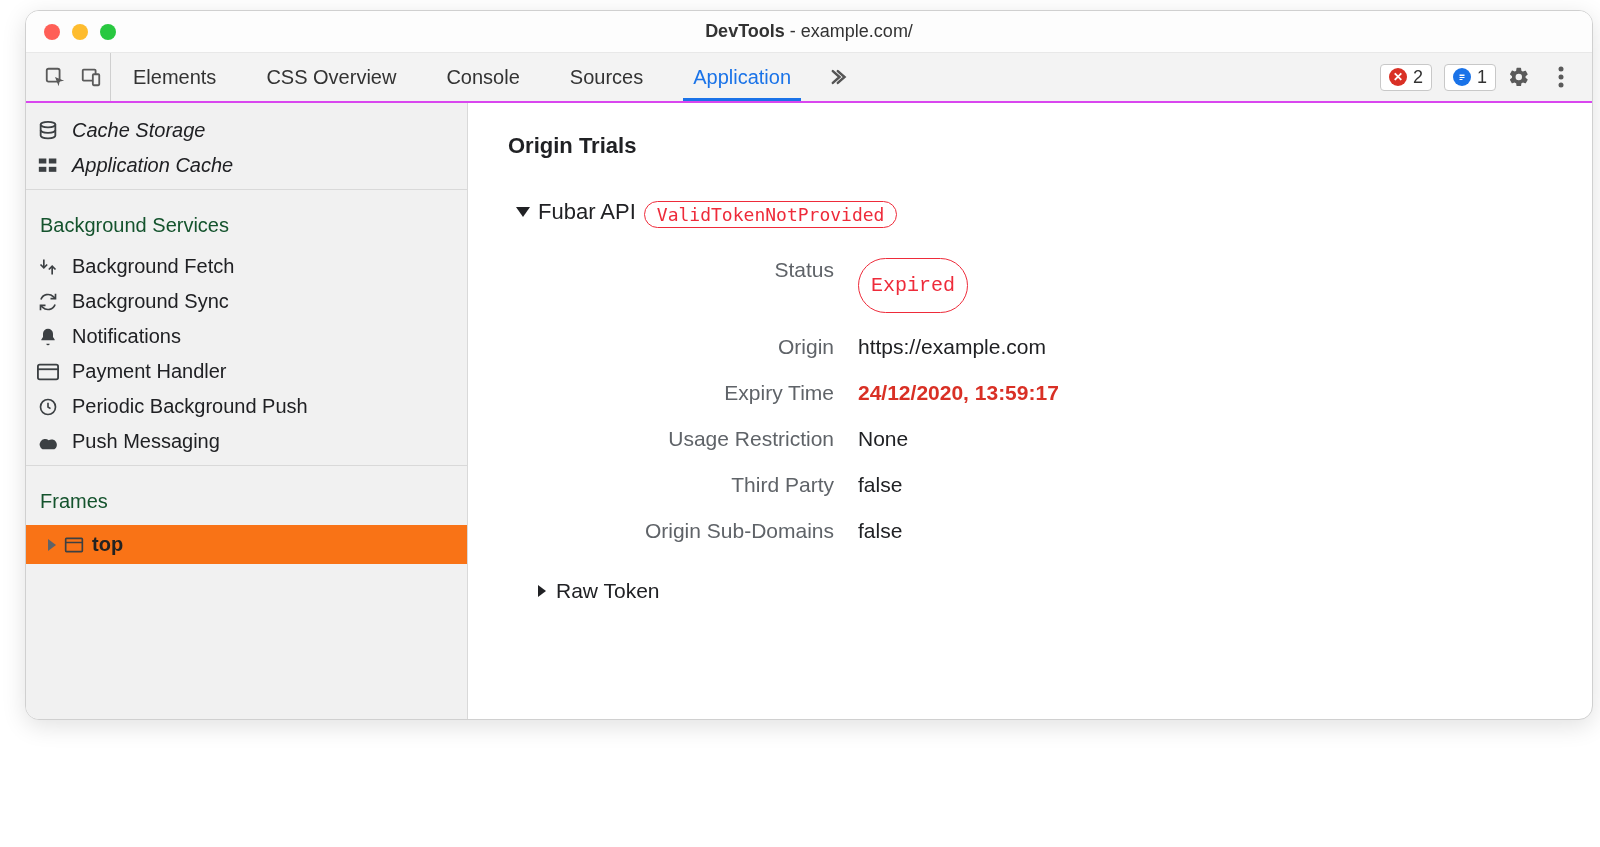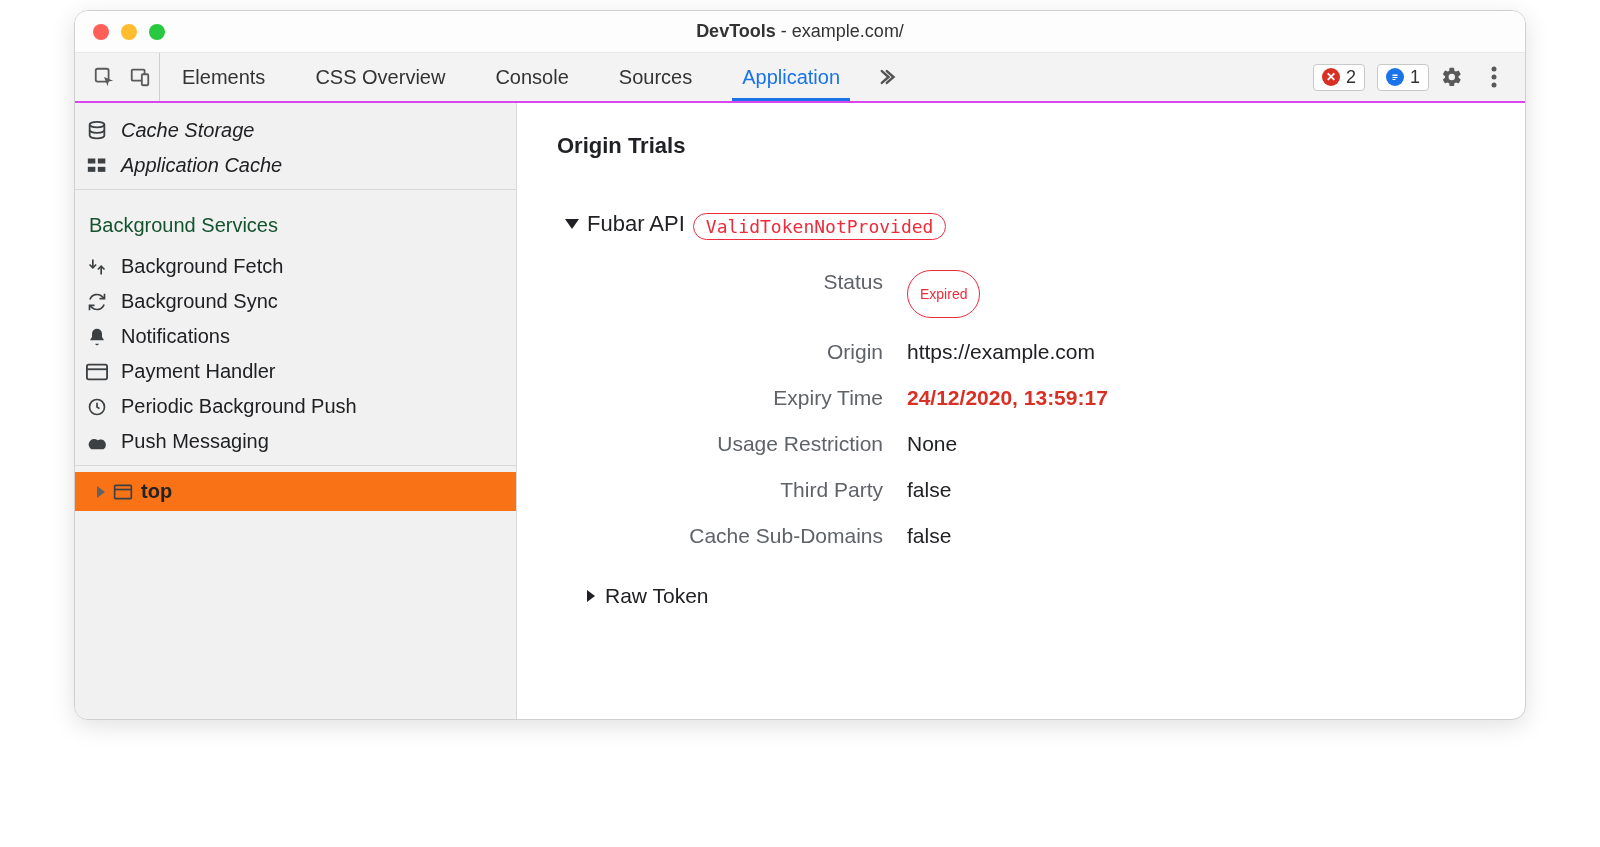--- a/index.html
+++ b/index.html
@@ -7,21 +7,21 @@
     font-family: -apple-system, BlinkMacSystemFont, "Segoe UI", Helvetica, Arial, sans-serif;
     background: #fff;
     color: #222;
     font-size: 18px;
     width: 1600px;
     height: 847px;
     overflow: hidden;
     padding: 10px 25px;
   }
   .window {
-    width: 1452px;
+    width: 1568px;
     height: 710px;
     background: #fff;
     border: 1px solid #d0d0d0;
     border-radius: 14px;
     box-shadow: 0 6px 24px rgba(0,0,0,0.12);
     display: flex;
     flex-direction: column;
     overflow: hidden;
     margin: 0 auto;
   }
@@ -145,43 +145,43 @@
   }
 
   
   .content {
     flex: 1;
     padding: 30px 40px;
     font-size: 21px;
     color: #202124;
     overflow: auto;
   }
-  .content h2 { font-size: 22px; font-weight: 700; margin-bottom: 48px; }
+  .content h2 { font-size: 22px; font-weight: 700; margin-bottom: 36px; }
   .trial-line { display: flex; align-items: center; gap: 8px; padding-left: 8px; margin-bottom: 30px;}
   .trial-name { font-size: 22px; }
   .badge {
     border: 1.5px solid #ee2b3a;
     color: #ee2b3a;
     border-radius: 999px;
     padding: 2px 12px;
     font-family: ui-monospace, Menlo, Consolas, monospace;
     font-size: 18px;
     margin-top: 6px;
   }
   .kv { display: grid; grid-template-columns: 300px 1fr; row-gap: 22px; margin-left: 50px; }
   .kv .k { color: #5f6368; text-align: right; padding-right: 24px; }
   .kv .v { color: #202124; }
   .kv .v.red { color: #d93025; font-weight: 700; }
   .badge-sm {
     border: 1.5px solid #ee2b3a;
     color: #ee2b3a;
     border-radius: 999px;
     padding: 15px 12px;
-    font-family: Liberation Sans, sans-serif;
-    font-size: 14px;
+    font-family: Liberation Mono, monospace;
+    font-size: 20px;
     display:inline-block;
   }
   .raw-token { display:flex; align-items:center; gap:10px; padding-left: 30px; margin-top: 36px; font-size:21px;}
 
   svg { display:block; }
 </style>
 </head>
 <body>
 
 <div class="window">
@@ -352,20 +352,21 @@
           <span class="icon">
             <svg width="22" height="16" viewBox="0 0 24 16" fill="#3c4043">
                 <path d="M19 16H6a6 6 0 116.7-9.9A5 5 0 1119 16z"></path>
               </svg>
           </span>
           <span>Push Messaging</span>
         </div>
       </div>
 
       <div class="side-section" style="border-bottom:none;">
+        <div class="side-header">Frames</div>
         <div class="frames-row">
           <span class="triangle-r"></span>
           <span>
             <svg width="20" height="18" viewBox="0 0 24 20" fill="none" stroke="#3c4043" stroke-width="2">
                 <rect x="2" y="2" width="20" height="16" rx="1"></rect>
                 <line x1="2" y1="7" x2="22" y2="7"></line>
               </svg>
           </span>
           <span>top</span>
         </div>
@@ -392,21 +393,21 @@
 
         <div class="k">Expiry Time</div>
         <div class="v red">24/12/2020, 13:59:17</div>
 
         <div class="k">Usage Restriction</div>
         <div class="v">None</div>
 
         <div class="k">Third Party</div>
         <div class="v">false</div>
 
-        <div class="k">Cache Sub-Domains</div>
+        <div class="k">Origin Sub-Domains</div>
         <div class="v">false</div>
       </div>
 
       <div class="raw-token">
         <span class="triangle-r" style="border-left-color:#202124;"></span>
         <span>Raw Token</span>
       </div>
     </div>
 
   </div>

